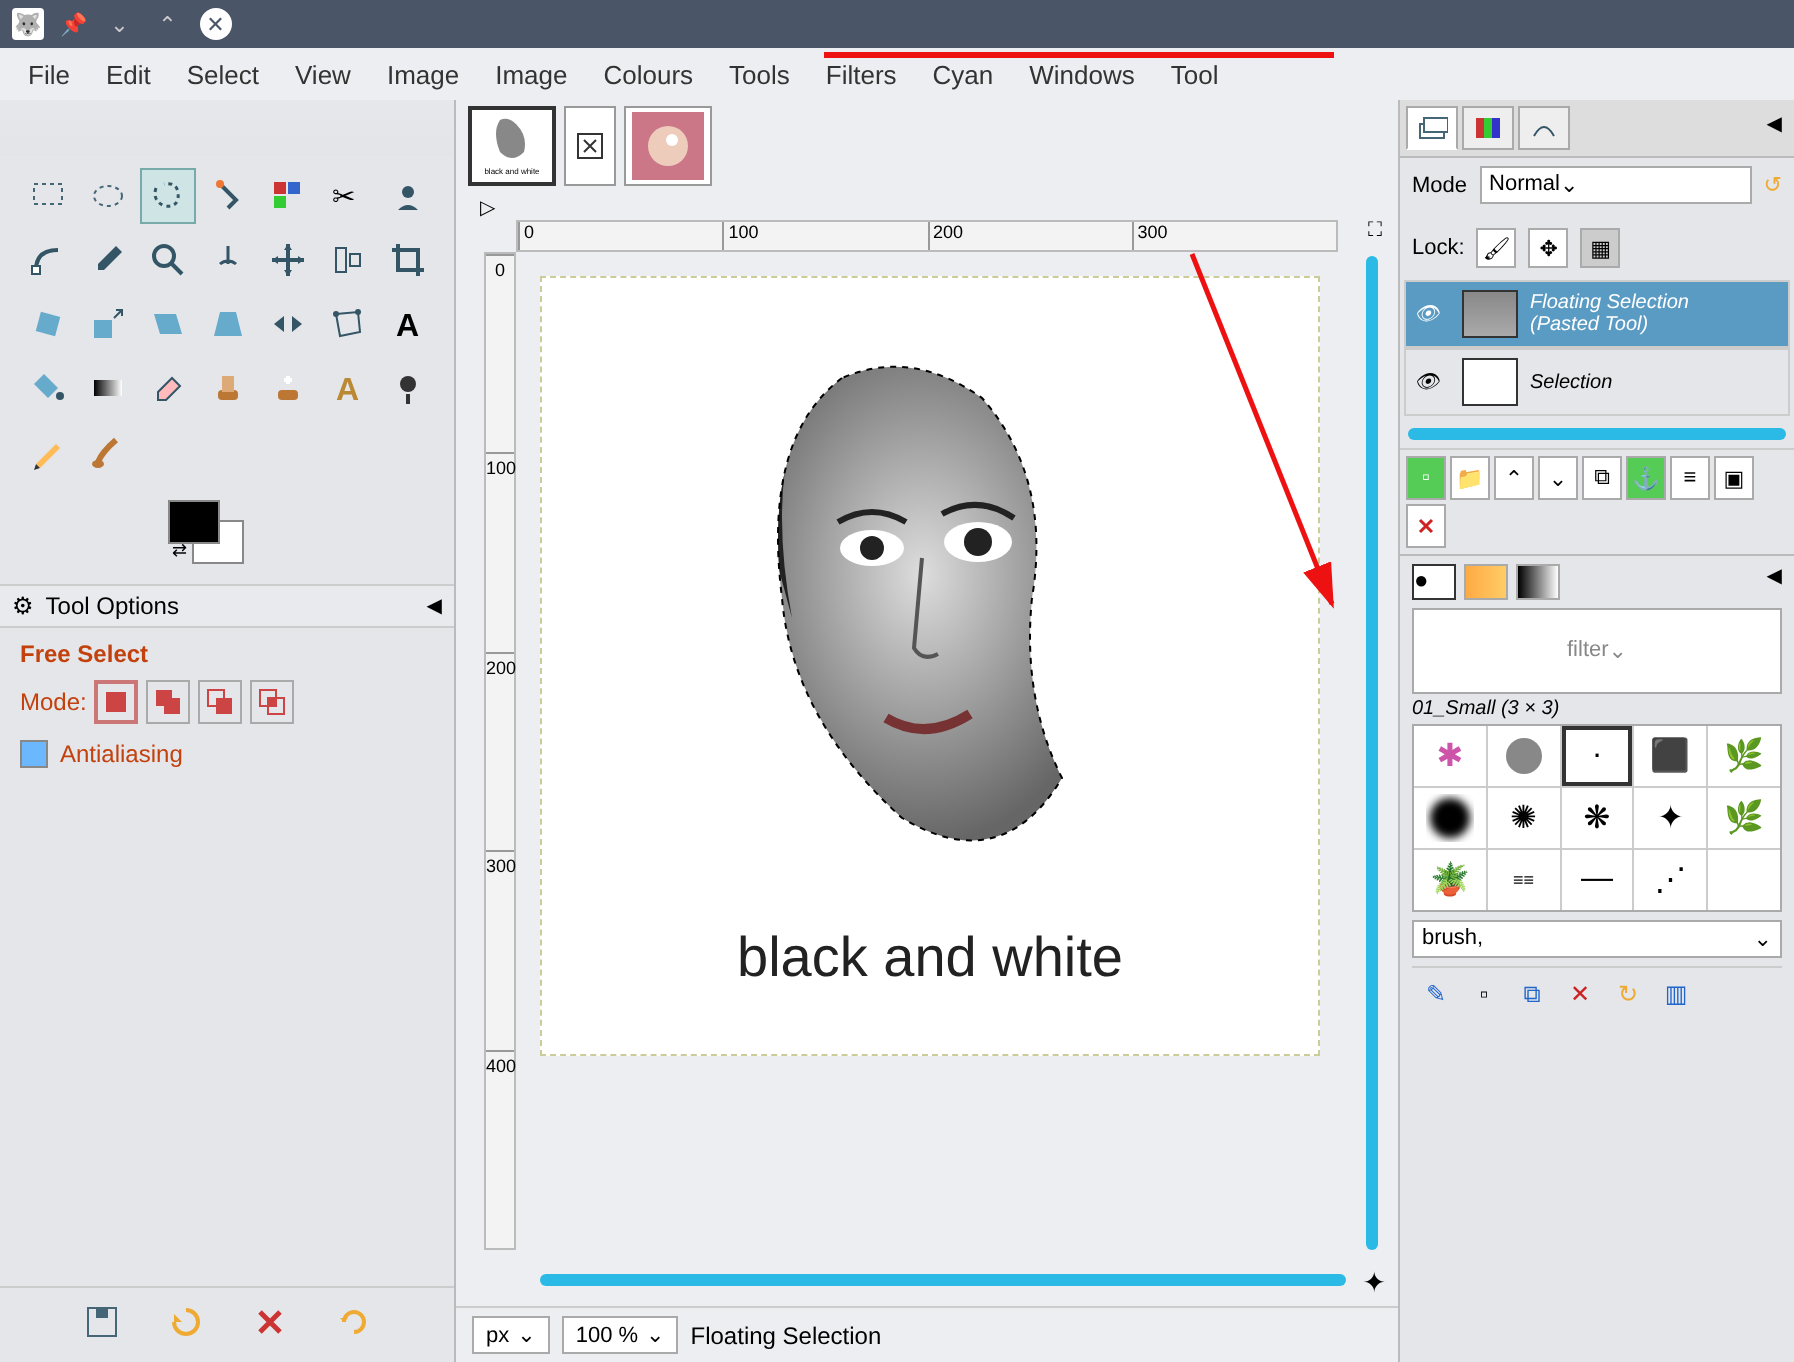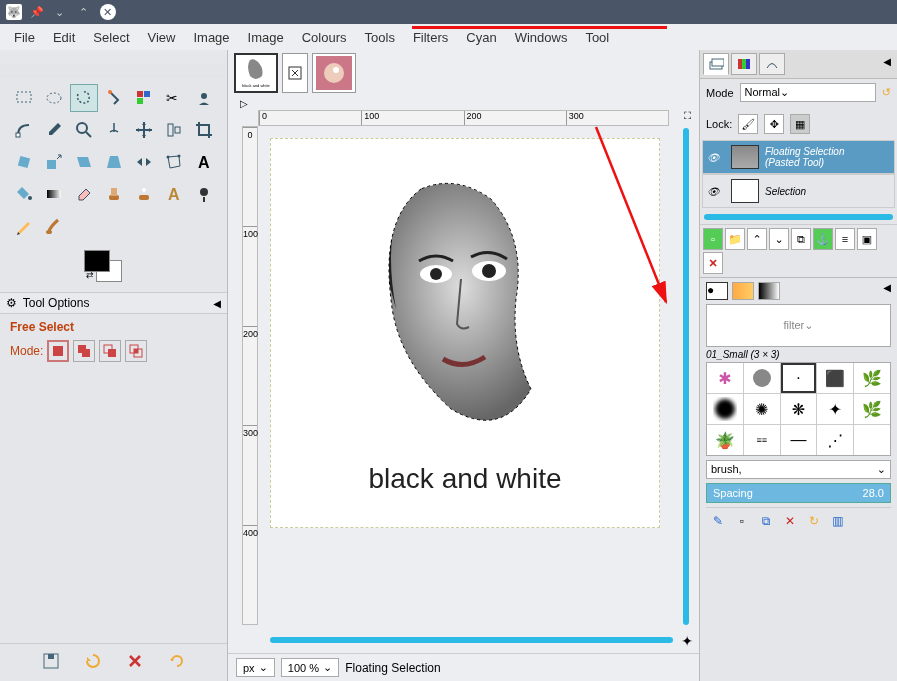--- a/index.html
+++ b/index.html
@@ -327,20 +327,24 @@
             </svg>
           </div>
         <div class="mode-btn">
             <svg width="14" height="14">
               <rect x="1" y="1" width="8" height="8" fill="none" stroke="#c44"></rect>
               <rect x="5" y="5" width="8" height="8" fill="none" stroke="#c44"></rect>
               <rect x="5" y="5" width="4" height="4" fill="#c44"></rect>
             </svg>
           </div>
       </div>
+      <div class="chk">
+        <div class="chkbox on"></div>
+        <span>Antialiasing</span>
+      </div>
     </div>
     <div class="bottom-tools">
       <span><svg viewBox="0 0 18 18">
             <rect x="2" y="2" width="14" height="14" fill="none" stroke="#467"></rect>
             <path d="M6 2 L6 7 L12 7 L12 2" fill="#467"></path>
           </svg></span>
       <span><svg viewBox="0 0 18 18">
             <path d="M9 3 A6 6 0 1 1 3 9" stroke="#ea3" fill="none" stroke-width="2"></path>
             <path d="M3 5 L3 9 L7 9" fill="#ea3"></path>
           </svg></span>
@@ -548,24 +552,20 @@
         <div class="brush-cell" style="color:#4a4">🪴</div>
         <div class="brush-cell" style="font-size:9px">≡≡</div>
         <div class="brush-cell">—</div>
         <div class="brush-cell">⋰</div>
         <div class="brush-cell"></div>
       </div>
       <div class="brush-combo">
           <span>brush,</span>
           <span>⌄</span>
         </div>
-      <div class="slider" style="margin-top:4px">
-        <span>Spacing</span>
-          <span>28.0</span>
-      </div>
       <div class="brush-btns">
         <div class="b" style="color:#26c">✎</div>
         <div class="b">▫</div>
         <div class="b" style="color:#26c">⧉</div>
         <div class="b" style="color:#c22">✕</div>
         <div class="b" style="color:#ea3">↻</div>
         <div class="b" style="color:#26c">▥</div>
       </div>
     </div>
   </div>

